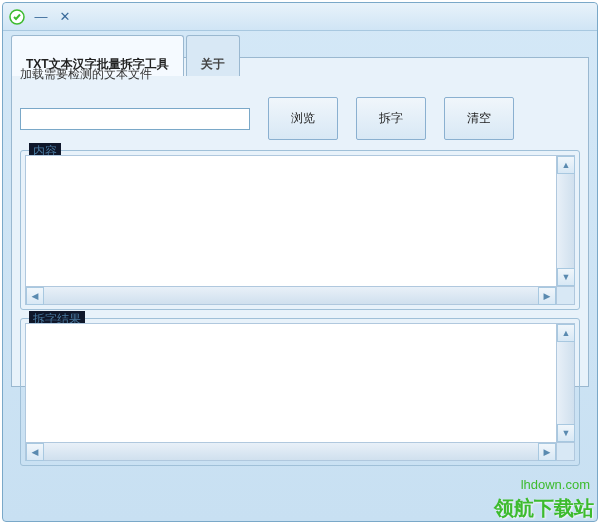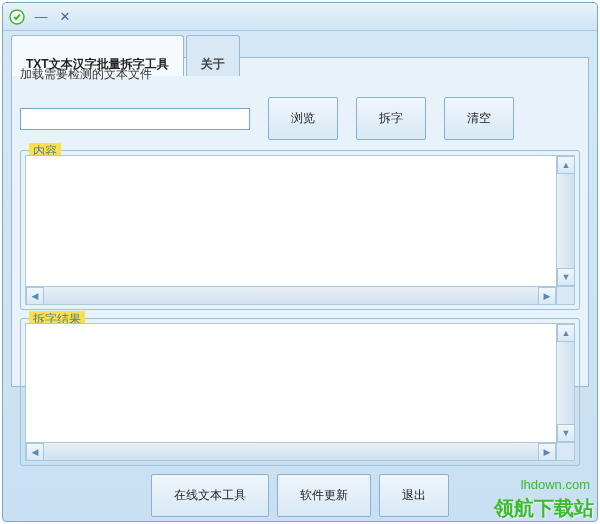--- a/index.html
+++ b/index.html
@@ -12,21 +12,21 @@
 .win-btn { width: 20px; height: 16px; display: flex; align-items: center; justify-content: center; color: #3a6a9a; font-size: 13px; cursor: pointer; }
 .tabs { display: flex; padding: 4px 8px 0 8px; height: 26px; }
 .tab { padding: 20px 14px; background: #f5faff; border: 1px solid #9ab8d0; border-bottom: none; margin-right: 2px; border-radius: 3px 3px 0 0; cursor: pointer; font-size: 12px; color: #222; font-weight: bold; }
 .tab.inactive { background: #d8e8f5; color: #444; }
 .content-area { margin: 0 8px 8px 8px; background: #e8f2fa; border: 1px solid #9ab8d0; padding: 8px; height: 330px; }
 .load-section { display: flex; align-items: center; gap: 10px; margin-bottom: 10px; flex-wrap: wrap; }
 .load-label { color: #333; font-size: 12px; margin-bottom: 4px; width: 100%; }
 .text-input { width: 230px; height: 22px; border: 1px solid #7aa8c8; background: #fff; padding: 2px 4px; }
 .btn { padding: 12px 22px; background: linear-gradient(to bottom, #f0f6fb 0%, #d8e8f5 100%); border: 1px solid #8ab0d0; border-radius: 2px; cursor: pointer; font-size: 12px; color: #222; }
 .fieldset { border: 1px solid #a0c0d8; border-radius: 3px; padding: 4px; margin-bottom: 8px; position: relative; }
-.fieldset-label { position: absolute; top: -8px; left: 8px; background: #fde047; padding: 0 4px; color: #4a7aa0; font-size: 12px; }
+.fieldset-label { position: absolute; top: -8px; left: 8px; background: #0f172a; padding: 0 4px; color: #4a7aa0; font-size: 12px; }
 .textarea-wrap { position: relative; background: #fff; border: 1px solid #b0c8de; }
 .textarea-wrap.tall { height: 150px; }
 .textarea-wrap.short { height: 138px; }
 .textarea { width: calc(100% - 18px); height: 100%; border: none; resize: none; padding: 4px; font-family: inherit; font-size: 12px; outline: none; }
 .scrollbar-v { position: absolute; right: 0; top: 0; bottom: 18px; width: 18px; background: linear-gradient(to right, #e8f0f8, #d0e0ee); border-left: 1px solid #b0c8de; }
 .scrollbar-h { position: absolute; left: 0; right: 18px; bottom: 0; height: 18px; background: linear-gradient(to bottom, #e8f0f8, #d0e0ee); border-top: 1px solid #b0c8de; }
 .scroll-corner { position: absolute; right: 0; bottom: 0; width: 18px; height: 18px; background: #d8e8f5; border-left: 1px solid #b0c8de; border-top: 1px solid #b0c8de; }
 .scroll-arrow { width: 18px; height: 18px; display: flex; align-items: center; justify-content: center; color: #5a8ab0; font-size: 9px; cursor: pointer; background: linear-gradient(to bottom, #f0f6fb, #d8e8f5); border: 1px solid #a8c8e0; }
 .scrollbar-v .scroll-arrow:last-child { position: absolute; bottom: 0; }
 .scrollbar-h .scroll-arrow { display: inline-flex; }
@@ -94,22 +94,17 @@
           <div class="scroll-arrow">▼</div>
         </div>
         <div class="scrollbar-h">
           <div class="scroll-arrow">◀</div>
           <div class="scroll-arrow">▶</div>
         </div>
         <div class="scroll-corner"></div>
       </div>
     </div>
 
-    <div class="bottom-bar">
-      <button class="btn">在线文本工具</button>
-      <button class="btn">软件更新</button>
-      <button class="btn">退出</button>
-    </div>
   </div>
 </div>
 
 <div class="watermark-sub">lhdown.com</div>
 <div class="watermark">领航下载站</div>
 
 </body></html>

